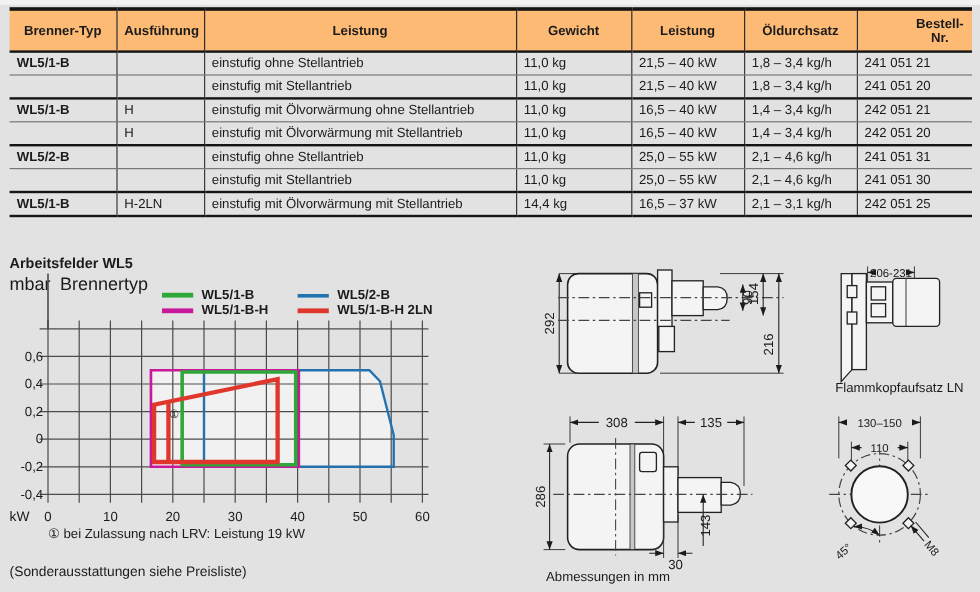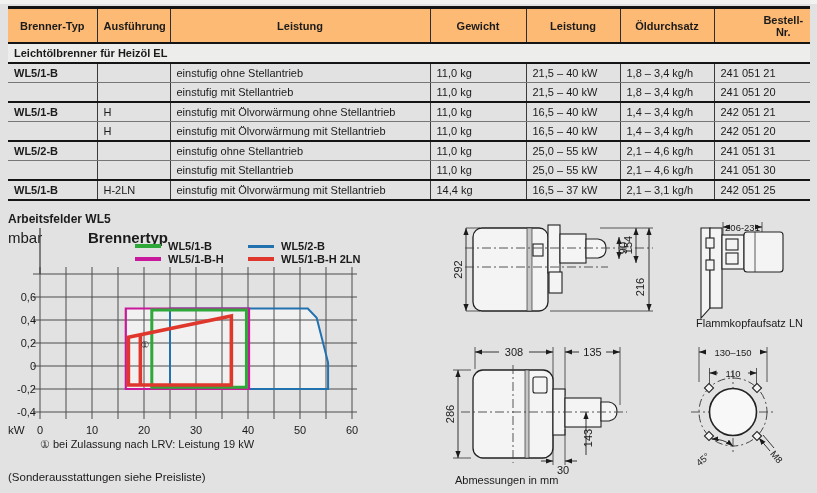--- a/index.html
+++ b/index.html
@@ -16,21 +16,21 @@
   table.spec td{padding:3px 6px;border-right:1px solid #3a3a3a;border-bottom:1px solid #777;
        white-space:nowrap;overflow:hidden;}
   table.spec td:last-child{border-right:none;}
   tr.section td{background:#ededec;font-weight:bold;border-bottom:2px solid #151515;border-right:none;}
   tr.grp td{border-top:2px solid #151515;}
   tr.last td{border-bottom:2px solid #151515;}
   .b{font-weight:bold;}
   
   .h1{font-size:12px;font-weight:bold;}
   .axu{font-size:15px;}
-  .bold{font-weight:bold;margin-left:38px;}
+  .bold{font-weight:normal;}
   #legend{display:grid;grid-template-columns:113px 170px;row-gap:1px;}
   #legend .li{display:flex;align-items:center;height:12px;}
   #legend .sw{width:26px;display:inline-block;margin-right:7px;}
   #legend .lt{font-size:11px;font-weight:bold;white-space:nowrap;}
   .note{font-size:11px;margin-left:32px;}
   .note2{font-size:11.5px;}
   svg text{font-family:"Liberation Sans",sans-serif;fill:#1b1b1b;}
   svg .dim{stroke:#222;stroke-width:0.9;fill:none;}
   svg .ext{stroke:#333;stroke-width:0.8;fill:none;}
   svg .out{stroke:#222;stroke-width:1.3;fill:#f4f4f4;}
@@ -68,23 +68,20 @@
       <th>Brenner-Typ</th>
       <th>Ausführung</th>
       <th>Leistung</th>
       <th>Gewicht</th>
       <th>Leistung</th>
       <th>Öldurchsatz</th>
       <th>Bestell-Nr.</th>
     </tr>
   </thead>
   <tbody>
-    <tr class="section">
-      <td colspan="7">Leichtölbrenner für Heizöl EL</td>
-    </tr>
     <tr class="grp">
       <td class="b">WL5/1-B</td>
       <td></td>
       <td>einstufig ohne Stellantrieb</td>
       <td>11,0 kg</td>
       <td>21,5 – 40 kW</td>
       <td>1,8 – 3,4 kg/h</td>
       <td>241 051 21</td>
     </tr>
     <tr>

